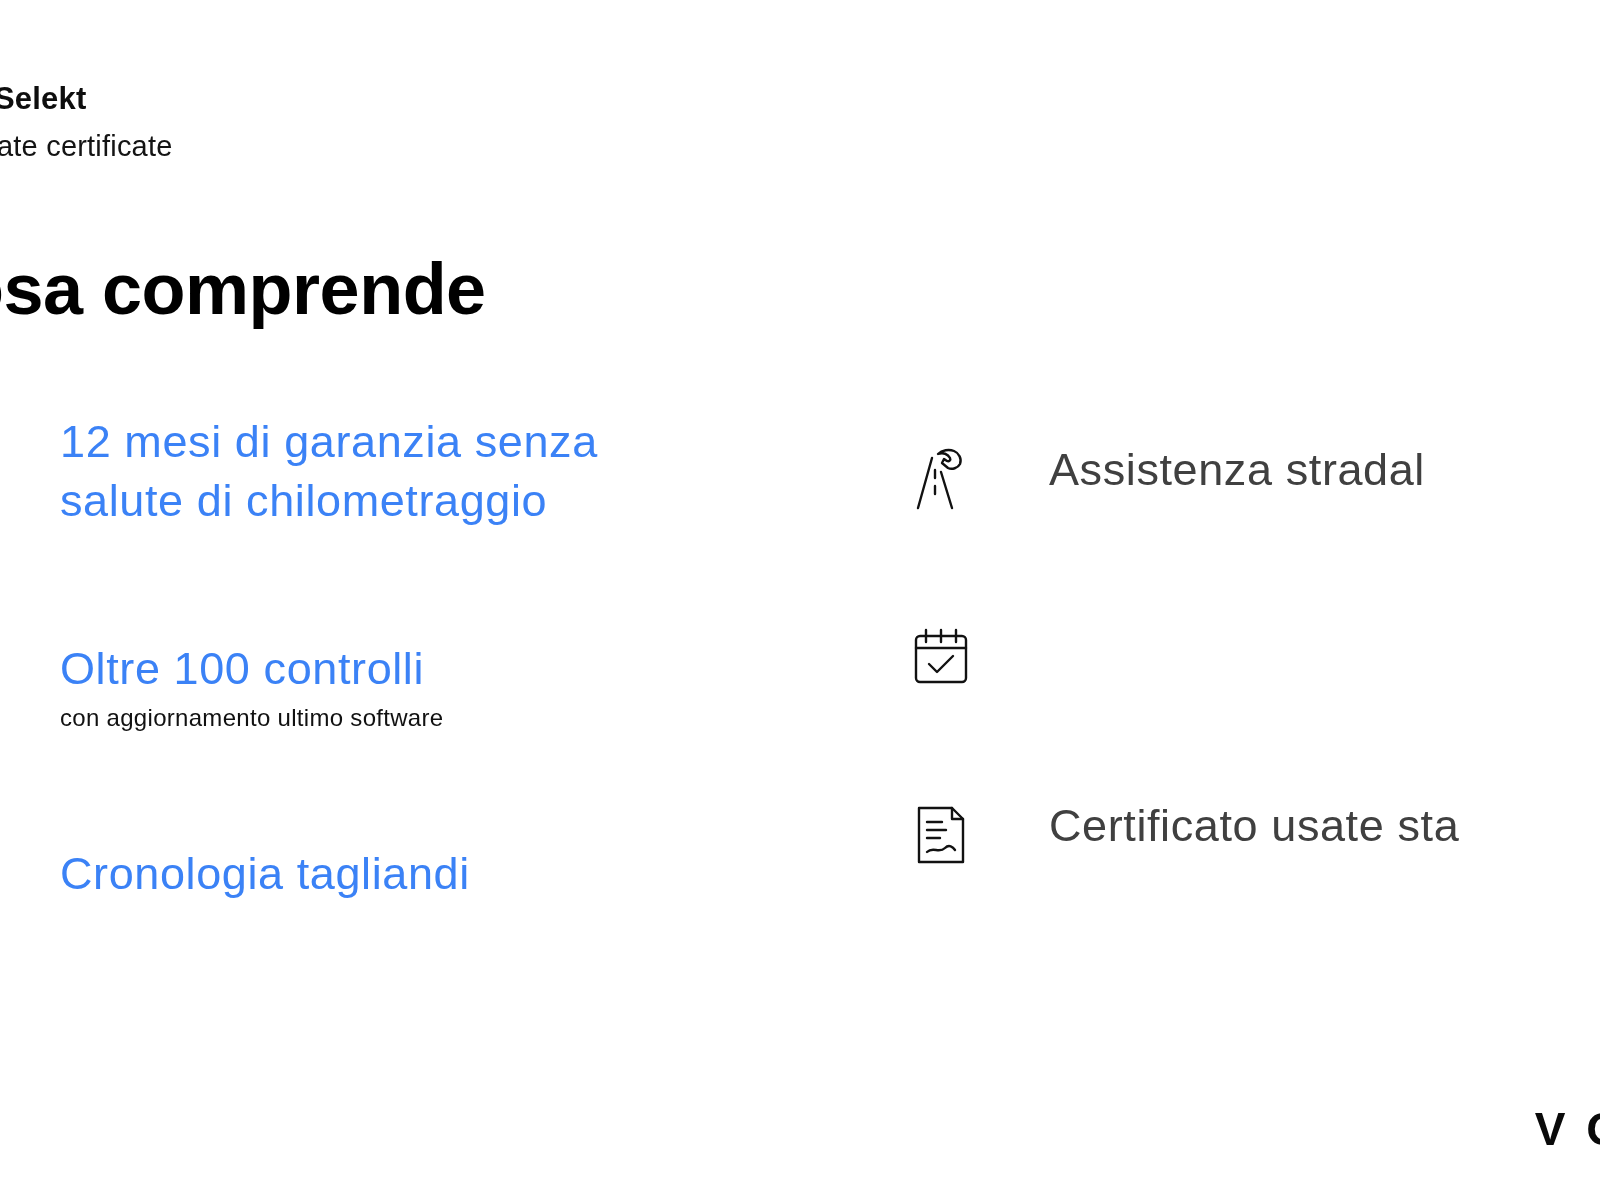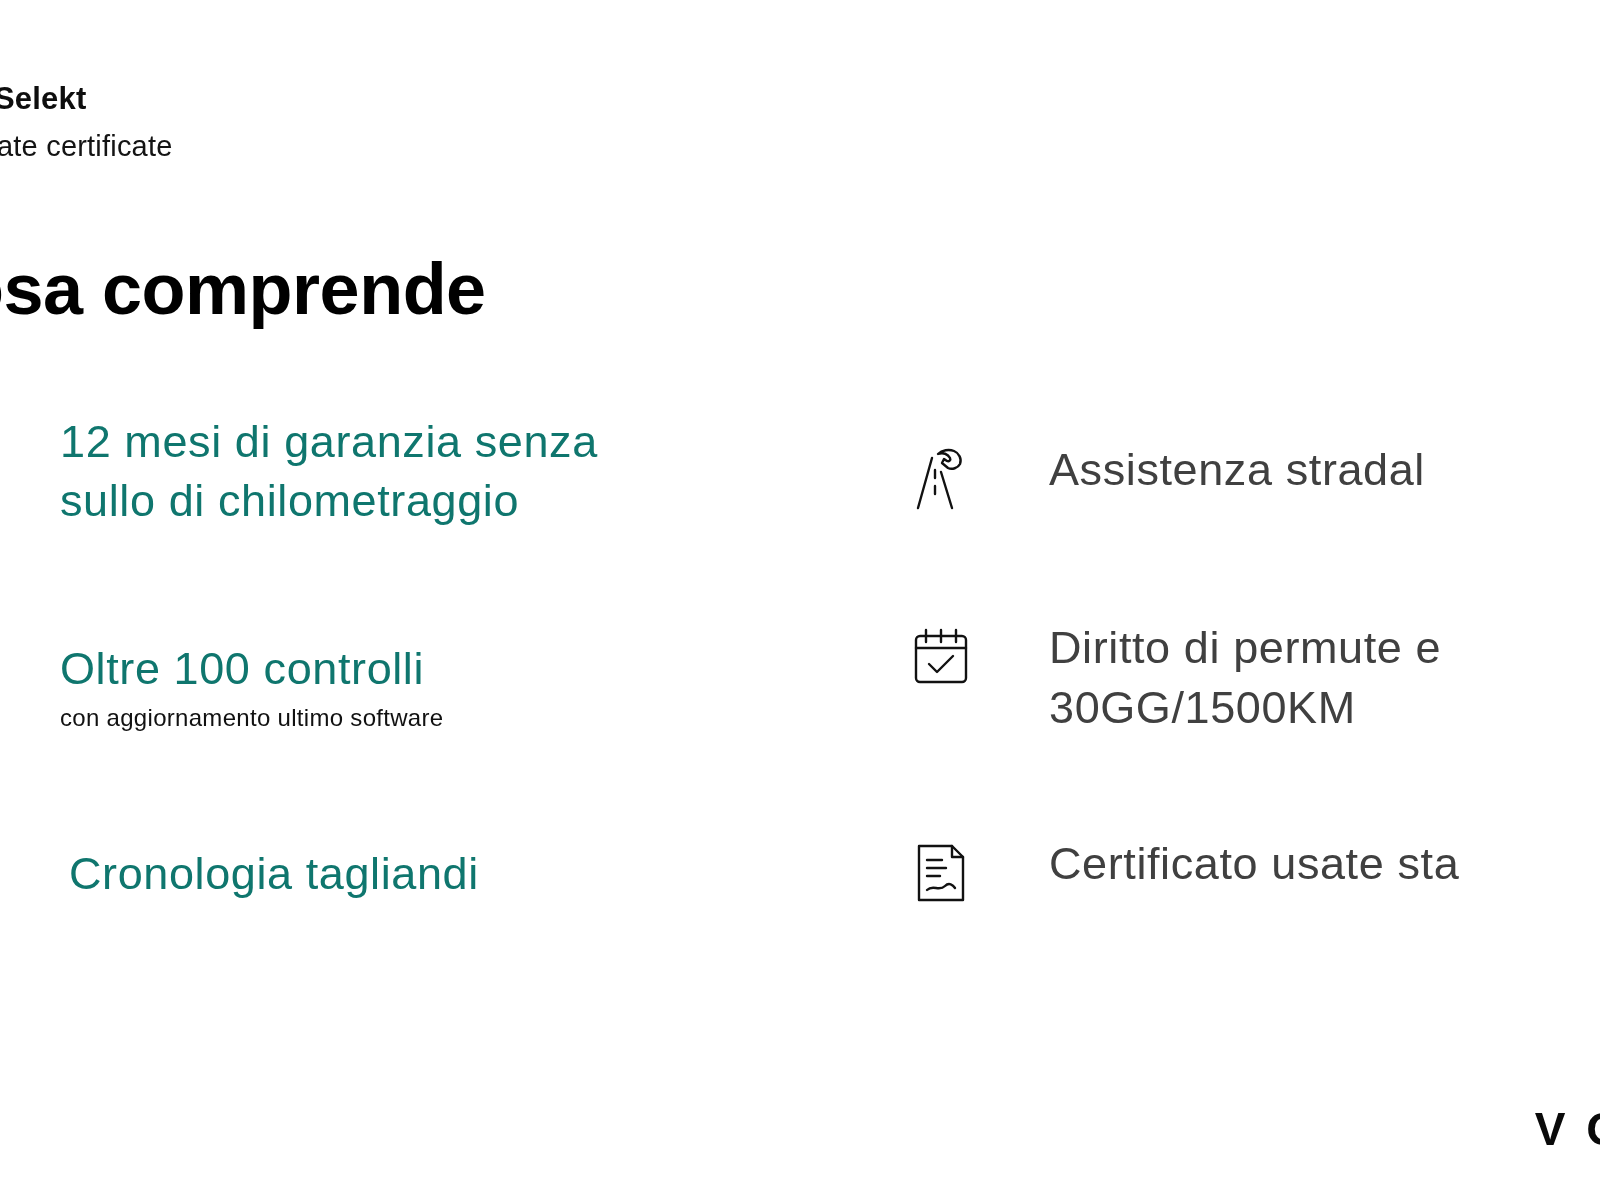--- a/index.html
+++ b/index.html
@@ -71,21 +71,21 @@
     left: 905px;
     top: 440px;
     width: 760px;
   }
 
   .feat-text {
     font-size: 45px;
     font-weight: 400;
     line-height: 1.32;
     letter-spacing: 0.6px;
-    color: #0f766e;
+    color: #3b82f6;
     white-space: nowrap;
   }
   .feat-sub {
     font-size: 24px;
     font-weight: 400;
     letter-spacing: 0.3px;
     color: #111111;
     margin-top: 6px;
     white-space: nowrap;
   }
@@ -138,29 +138,29 @@
     <div class="brand-title">o Selekt</div>
     <div class="brand-sub">usate certificate</div>
   </div>
 
   <div class="headline">osa comprende</div>
 
   <div class="col-left">
 
     <div style="position:absolute; left:0; top:0;">
       <div class="feat-text">12 mesi di garanzia senza</div>
-      <div class="feat-text">sullo di chilometraggio</div>
+      <div class="feat-text">salute di chilometraggio</div>
     </div>
 
     <div style="position:absolute; left:0; top:227px;">
       <div class="feat-text">Oltre 100  controlli</div>
       <div class="feat-sub">con aggiornamento ultimo software</div>
     </div>
 
-    <div style="position:absolute; left:0; top:432px;margin-left:9px;">
+    <div style="position:absolute; left:0; top:432px;">
       <div class="feat-text">Cronologia tagliandi</div>
     </div>
 
   </div>
 
   <div class="col-right">
 
     <div class="row">
       <div class="icon-box">
         <svg width="66" height="70" viewBox="0 0 66 70" fill="none" stroke="#111111" stroke-width="2.4" stroke-linecap="round" stroke-linejoin="round">
@@ -180,24 +180,20 @@
       <div class="icon-box">
         <svg width="66" height="70" viewBox="0 0 66 70" fill="none" stroke="#111111" stroke-width="2.4" stroke-linecap="round" stroke-linejoin="round">
           <rect x="8" y="14" width="50" height="46" rx="4"></rect>
           <path d="M8 26 L58 26"></path>
           <path d="M18 8 L18 20"></path>
           <path d="M33 8 L33 20"></path>
           <path d="M48 8 L48 20"></path>
           <path d="M21 42 L29 50 L45 34"></path>
         </svg>
       </div>
-      <div class="row-text">
-        <div>Diritto di permute e</div>
-        <div>30GG/1500KM</div>
-      </div>
     </div>
 
     <div class="row">
       <div class="icon-box">
         <svg width="66" height="70" viewBox="0 0 66 70" fill="none" stroke="#111111" stroke-width="2.4" stroke-linecap="round" stroke-linejoin="round">
           <path d="M11 8 L44 8 L55 19 L55 62 L11 62 Z"></path>
           <path d="M44 8 L44 19 L55 19"></path>
           <path d="M19 22 L34 22"></path>
           <path d="M19 30 L38 30"></path>
           <path d="M19 38 L32 38"></path>

